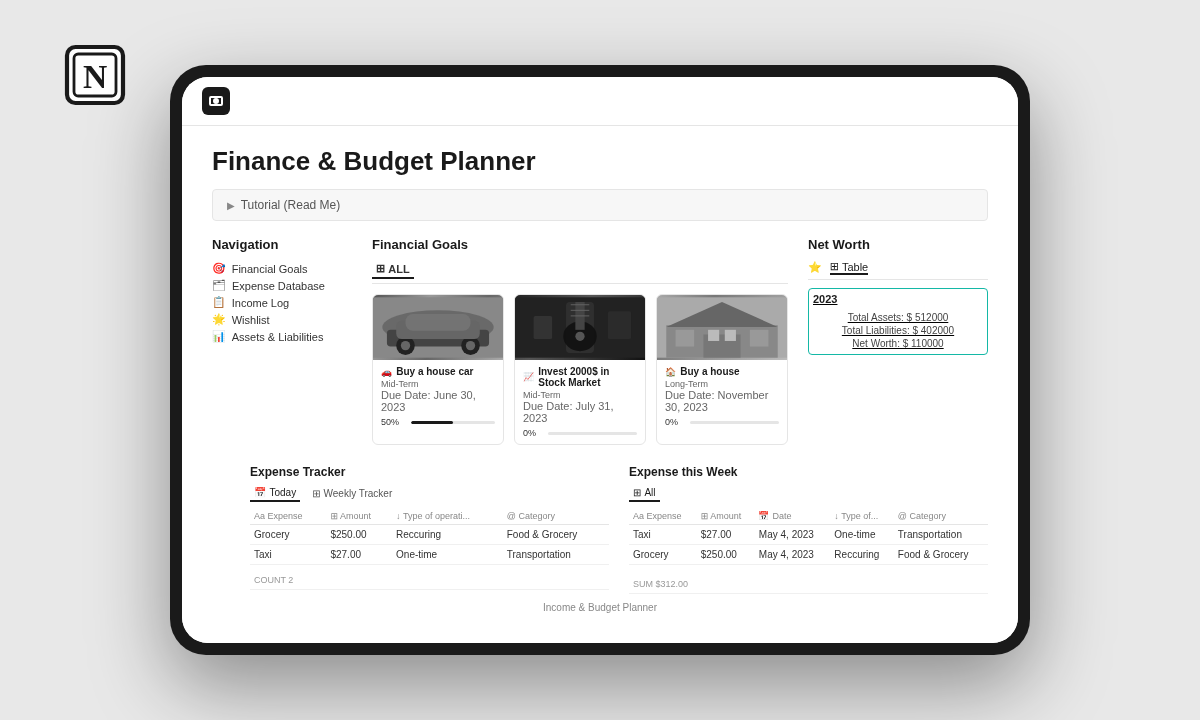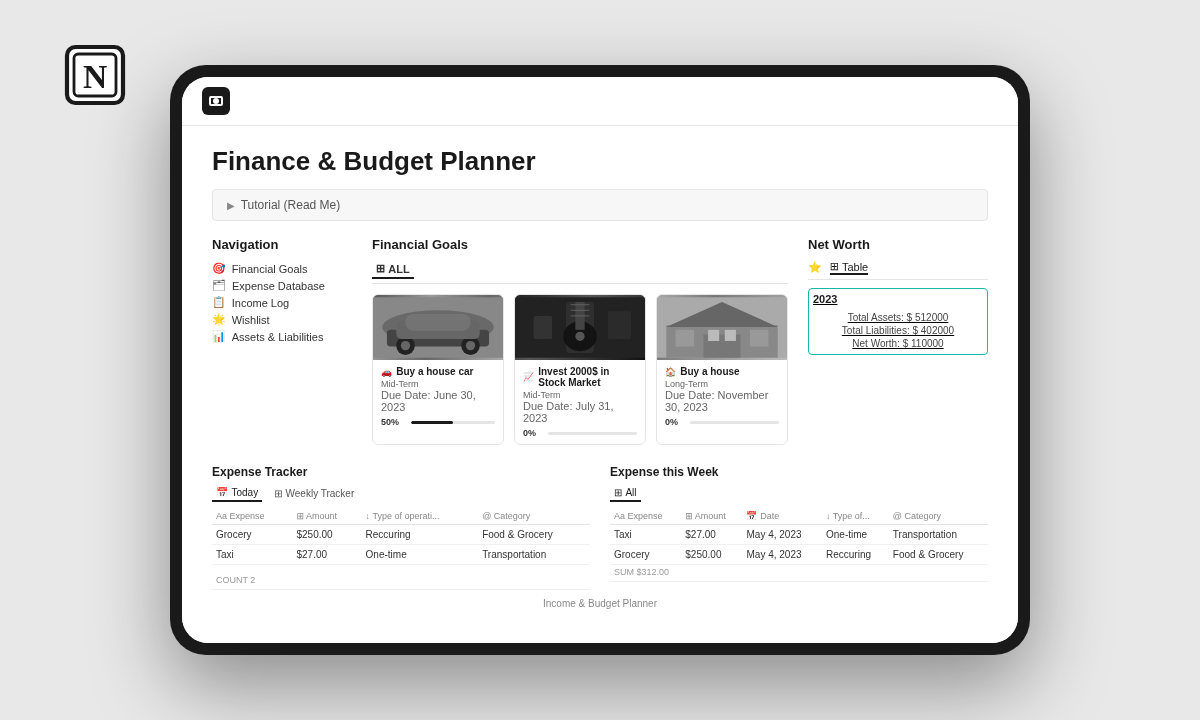--- a/index.html
+++ b/index.html
@@ -238,21 +238,20 @@
       color: #666;
       margin-bottom: 4px;
     }
 
     .progress-bar-wrap {
       display: flex;
       align-items: center;
       gap: 12px;
       font-size: 9px;
       color: #333;
-      font-weight: bold;
     }
 
     .progress-bar {
       flex: 1;
       height: 3px;
       background: #e5e5e5;
       border-radius: 2px;
       overflow: hidden;
     }
 
@@ -313,20 +312,21 @@
       padding: 1px 0;
       font-size: 10px;
       text-align: center;
     }
 
     
     .two-col {
       display: grid;
       grid-template-columns: 1fr 1fr;
       gap: 20px;
+      margin-left: 38px;
     }
 
     .table-section h3 {
       font-size: 12px;
       font-weight: 600;
       color: #1a1a1a;
       margin-bottom: 6px;
     }
 
     .table-tabs {
@@ -374,21 +374,21 @@
 
     .count-row td {
       color: #999;
       font-size: 9px;
       padding-top: 10px;
     }
 
     .sum-row td {
       color: #999;
       font-size: 9px;
-      padding-top: 2px;
+      padding-top: 14px;
     }
 
     
     .car-svg, .guitar-svg, .house-svg {
       width: 100%;
       height: 100%;
     }
 
     .bottom-label {
       font-size: 10px;

